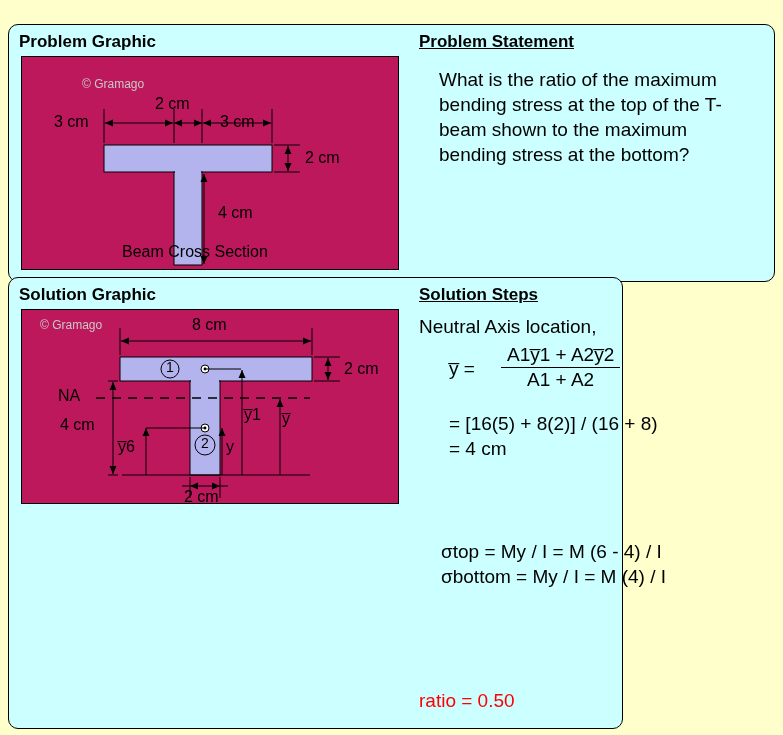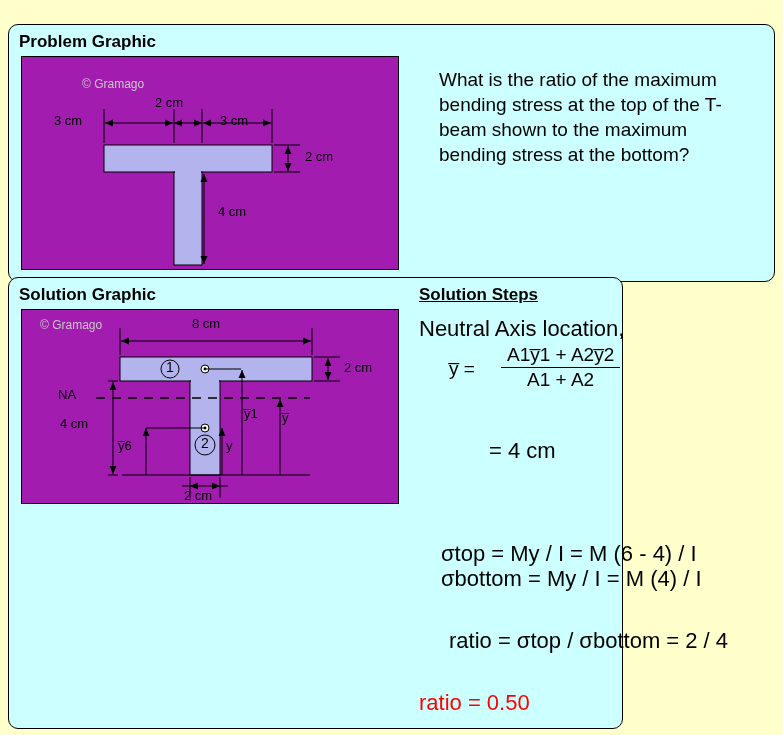--- a/index.html
+++ b/index.html
@@ -29,28 +29,28 @@
     position: absolute;
     font-size: 17px;
     font-weight: bold;
     color: #000;
     white-space: nowrap;
   }
   .underline { text-decoration: underline; }
 
   .graphic-box {
     position: absolute;
-    background: #a21caf;
+    background: #be185d;
     border: 1px solid #000000;
     box-sizing: border-box;
   }
 
   .lbl {
     position: absolute;
-    font-size: 13px;
+    font-size: 16px;
     color: #000;
     white-space: nowrap;
   }
   .lbl.sm { font-size: 14px; }
   .watermark {
     position: absolute;
     font-size: 12px;
     color: #c8c8c8;
     white-space: nowrap;
   }
@@ -59,21 +59,21 @@
     position: absolute;
     font-size: 19px;
     line-height: 25px;
     color: #000;
     width: 310px;
   }
 
   
   .mtext {
     position: absolute;
-    font-size: 22px;
+    font-size: 19px;
     color: #000;
     white-space: nowrap;
   }
   .mtext.red { color: #ff0000; }
 
   .frac {
     position: absolute;
     text-align: center;
     font-size: 19px;
     color: #000;
@@ -88,20 +88,21 @@
 </style>
 </head>
 <body>
 
 <div id="page">
 
   <div class="panel" id="problem-panel">
 
     <div class="panel-title" style="left:10px; top:7px;">Problem Graphic</div>
 
+    <div class="panel-title underline" style="left:410px; top:7px;">Problem Statement</div>
 
     <div class="stmt" style="left:430px; top:42px;">What is the ratio of the maximum bending stress at the top of the T-beam shown to the maximum bending stress at the bottom?</div>
 
     <div class="graphic-box" id="problem-graphic" style="left:12px; top:31px; width:378px; height:214px;">
 
       <div class="watermark" style="left:60px; top:20px;">© Gramago</div>
 
       <svg class="ovr" width="378" height="214">
 
         <rect x="82" y="88" width="168" height="27" fill="#b3b3ee" stroke="#000" stroke-width="1"></rect>
@@ -136,20 +137,21 @@
         <line x1="182" y1="117" x2="182" y2="207" stroke="#000" stroke-width="1"></line>
         <polygon points="182,117 178.5,125 185.5,125" fill="#000"></polygon>
         <polygon points="182,207 178.5,199 185.5,199" fill="#000"></polygon>
       </svg>
 
       <div class="lbl" style="left:32px; top:56px;">3 cm</div>
       <div class="lbl" style="left:133px; top:38px;">2 cm</div>
       <div class="lbl" style="left:198px; top:56px;">3 cm</div>
       <div class="lbl" style="left:283px; top:92px;">2 cm</div>
       <div class="lbl" style="left:196px; top:147px;">4 cm</div>
+      <div class="lbl" style="left:100px; top:186px;">Beam Cross Section</div>
     </div>
   </div>
 
   <div class="panel" id="solution-panel">
 
     <div class="panel-title" style="left:10px; top:7px;">Solution Graphic</div>
 
     <div class="panel-title underline" style="left:410px; top:7px;">Solution Steps</div>
 
     <div class="graphic-box" id="solution-graphic" style="left:12px; top:31px; width:378px; height:195px;">
@@ -230,23 +232,23 @@
     <div class="mtext" style="left:410px; top:38px;">Neutral Axis location,</div>
 
     <div class="mtext" style="left:440px; top:80px; font-size:19px;">y̅  =</div>
 
     <div class="frac" style="left:492px; top:66px;">
       <div class="num">A1y̅1 + A2y̅2</div>
       <div class="bar"></div>
       <div class="den">A1 + A2</div>
     </div>
 
-    <div class="mtext" style="left:440px; top:160px;margin-left:40px;">= 4 cm</div>
+    <div class="mtext" style="left:440px; top:135px;">= [16(5) + 8(2)] / (16 + 8)</div>
+    <div class="mtext" style="left:440px; top:160px;">= 4 cm</div>
 
     <div class="mtext" style="left:432px; top:263px;">σtop = My / I = M (6 - 4) / I</div>
     <div class="mtext" style="left:432px; top:288px;">σbottom = My / I = M (4) / I</div>
 
-    <div class="mtext" style="left:440px; top:350px;">ratio = σtop / σbottom = 2 / 4</div>
 
     <div class="mtext red" style="left:410px; top:412px;">ratio = 0.50</div>
   </div>
 
 </div>
 
 </body></html>

